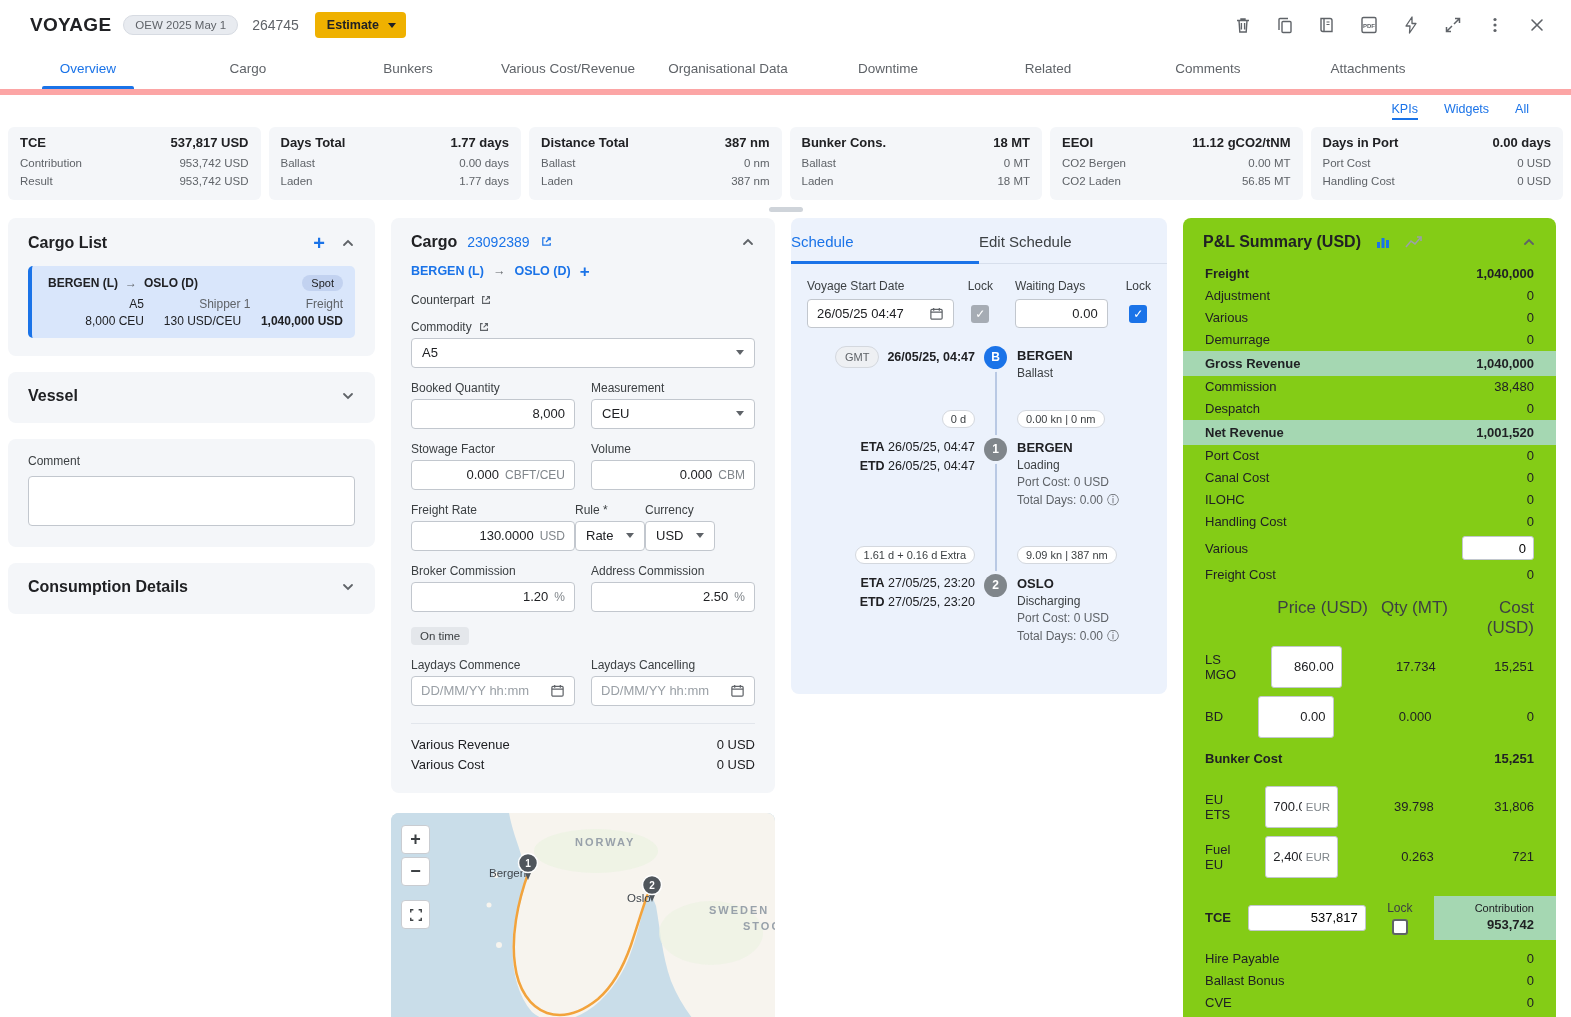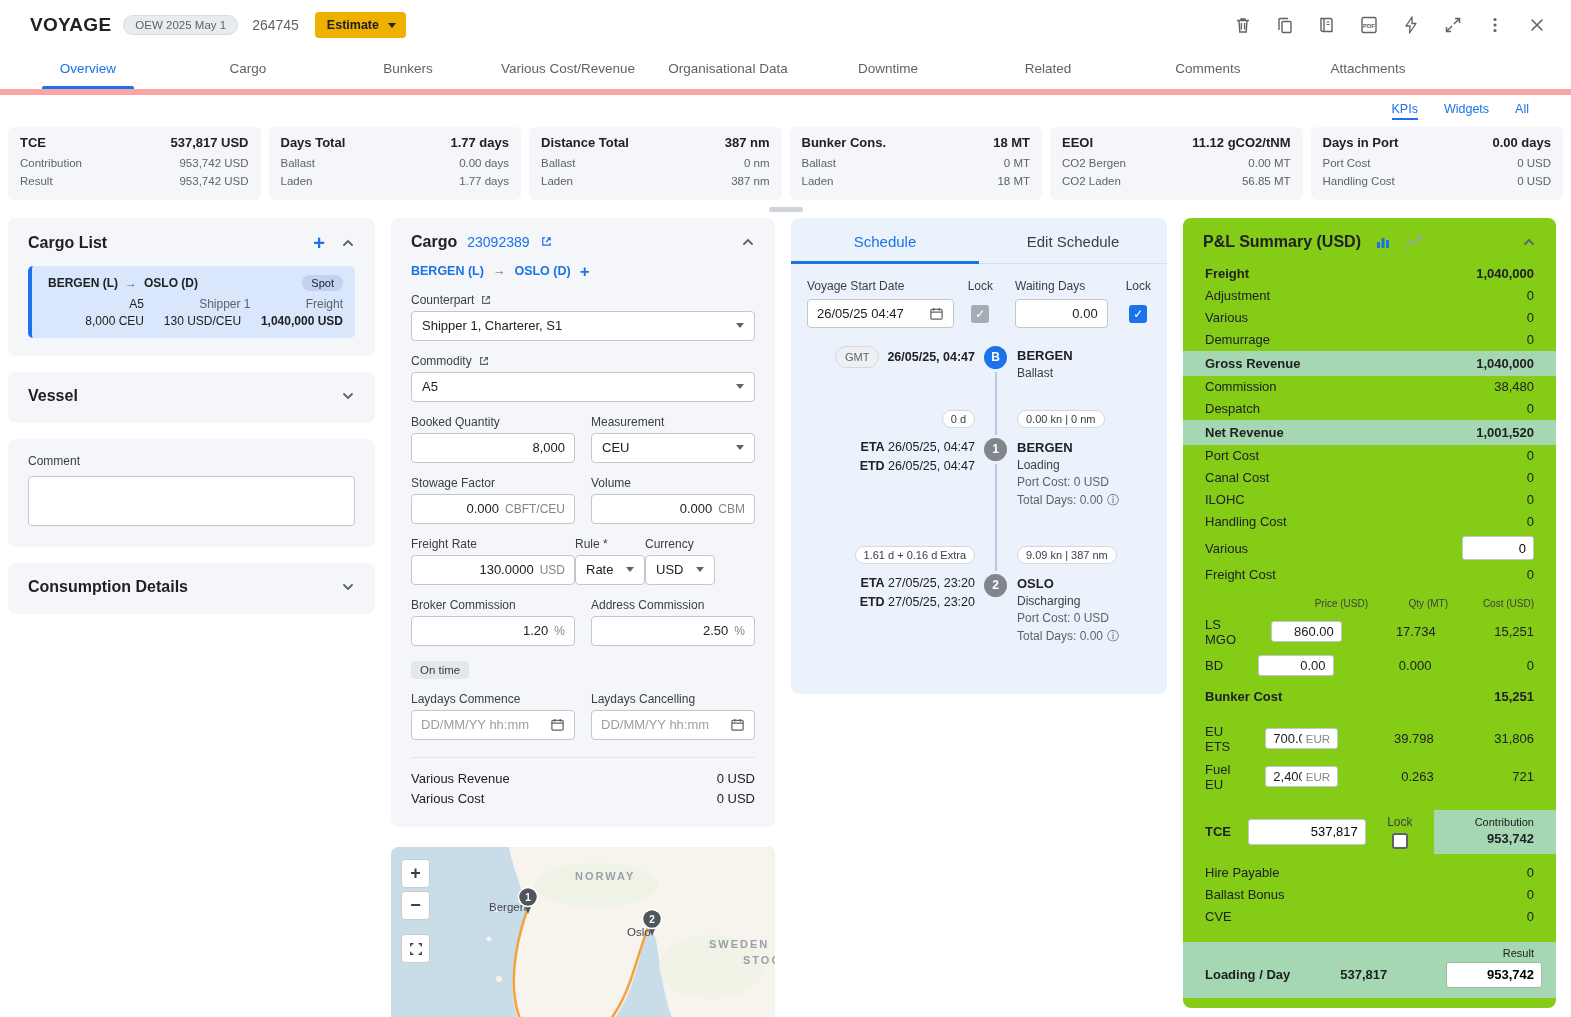--- a/index.html
+++ b/index.html
@@ -83,21 +83,21 @@
   .mapsvg text.sea { font:italic 12px "Liberation Serif",serif; fill:#8fb3cc; }
   .mapsvg text.mk { font:bold 10px "Liberation Sans",sans-serif; fill:#fff; text-anchor:middle; }
   .map-controls { position:absolute; top:12px; left:10px; display:flex; flex-direction:column; }
   .map-btn { width:29px; height:29px; background:#fff; border:1px solid #c9ccd1; border-radius:4px; font-size:18px; font-weight:bold; color:#3c4043; display:flex; align-items:center; justify-content:center; cursor:pointer; }
   .map-btn + .map-btn { margin-top:3px; }
   .map-btn.fs { margin-top:14px; }
 
   
   .schedule-card { background:#ecf2fc; border-radius:8px; padding:0 0 24px; }
   .sched-tabs { display:flex; border-bottom:1px solid #d7dfec; }
-  .sched-tab { flex:1; text-align:center; padding:15px 10px 13px; font-size:15px; color:#3c4043; cursor:pointer; position:relative; }
+  .sched-tab { flex:1; padding:15px 0 13px; font-size:15px; color:#3c4043; cursor:pointer; position:relative; }
   .sched-tab.active { color:#1a73e8; }
   .sched-tab.active::after { content:""; position:absolute; left:0; right:0; bottom:-1px; height:3px; background:#1a73e8; }
   .sched-body { padding:15px 16px 0; }
   .sched-controls { display:flex; align-items:flex-start; }
   .mini-label { font-size:12px; color:#3c4043; margin-bottom:6px; }
   .checkbox { width:18px; height:18px; border-radius:3px; display:flex; align-items:center; justify-content:center; color:#fff; font-size:12px; cursor:pointer; }
   .cb-gray { background:#a6acb4; }
   .cb-blue { background:#1a73e8; }
   .cb-off  { width:16px; height:16px; background:#fff; border:2px solid #5f6368; }
 
@@ -119,29 +119,29 @@
   .node-row { margin-bottom:12px; min-height:96px; }
 
   
   .pnl-card { background:#84cc16; border-radius:8px; padding:15px 0 10px; overflow:hidden; }
   .pnl-head { display:flex; align-items:center; gap:14px; padding:0 20px; margin-bottom:12px; }
   .prow { display:flex; justify-content:space-between; align-items:center; padding:3.5px 22px; font-size:13px; }
   .prow.bold { font-weight:bold; }
   .green { background:#a5d7b2; }
   .prow.green { padding:5px 22px; font-weight:bold; }
   .mini-input { background:#fff; border:1px solid #c2c7ce; border-radius:3px; height:24px; width:72px; text-align:right; font-family:inherit; font-size:13px; padding:0 7px; }
-  .bhead { display:flex; padding:12px 22px 4px; font-size:10px; color:#3c4043; }
+  .bhead { display:flex; padding:12px 22px 4px; font-size:17px; color:#3c4043; }
   .bh-label { flex:1; }
   .bh-price { width:96px; text-align:right; }
   .bh-qty { width:80px; text-align:right; }
   .bh-cost { width:86px; text-align:right; }
   .brow { display:flex; align-items:center; padding:4px 22px; font-size:13px;gap:35px; }
   .b-label { flex:1; }
   .b-price { width:96px; }
-  .b-price .ibox { height:21px; padding:0 7px; border-radius:3px; }
+  .b-price .ibox { height:42px; padding:0 7px; border-radius:3px; }
   .b-price .ibox .unit { font-size:11.5px; margin-left:4px; }
   .b-qty { width:80px; text-align:right; }
   .b-cost { width:86px; text-align:right; }
   .eu-gap { margin-top:12px; }
   .tce-block { display:flex; align-items:center; margin-top:14px; padding-left:22px; }
   .tce-label { font-weight:bold; width:50px; }
   .tce-input { width:118px; height:26px; background:#fff; border:1px solid #c2c7ce; border-radius:3px; text-align:right; font-family:inherit; font-size:13px; padding:0 7px; }
   .lock-col { width:80px; display:flex; flex-direction:column; align-items:center; gap:4px; }
   .lock-col .mini-label { margin-bottom:0; }
   .contrib-box { margin-left:auto; background:#a5d7b2; text-align:right; padding:6px 22px 8px 12px; min-width:122px; }
@@ -410,24 +410,20 @@
       </div>
 
       <div class="field-label">
           <span>Counterpart</span>
           <span class="icon-btn">
             <svg viewBox="0 0 14 14" width="12" height="12">
               <path d="M5.5 3 H3 v8 h8 V8.5 M8 3 h3 v3 M11 3 L6.5 7.5" stroke="currentColor" fill="none" stroke-width="1.3"></path>
             </svg>
           </span>
         </div>
-      <div class="selectbox">
-          <span class="sel-text">Shipper 1, Charterer, S1</span>
-          <span class="sel-caret"></span>
-        </div>
 
       <div class="field-label">
           <span>Commodity</span>
           <span class="icon-btn">
             <svg viewBox="0 0 14 14" width="12" height="12">
               <path d="M5.5 3 H3 v8 h8 V8.5 M8 3 h3 v3 M11 3 L6.5 7.5" stroke="currentColor" fill="none" stroke-width="1.3"></path>
             </svg>
           </span>
         </div>
       <div class="selectbox">

